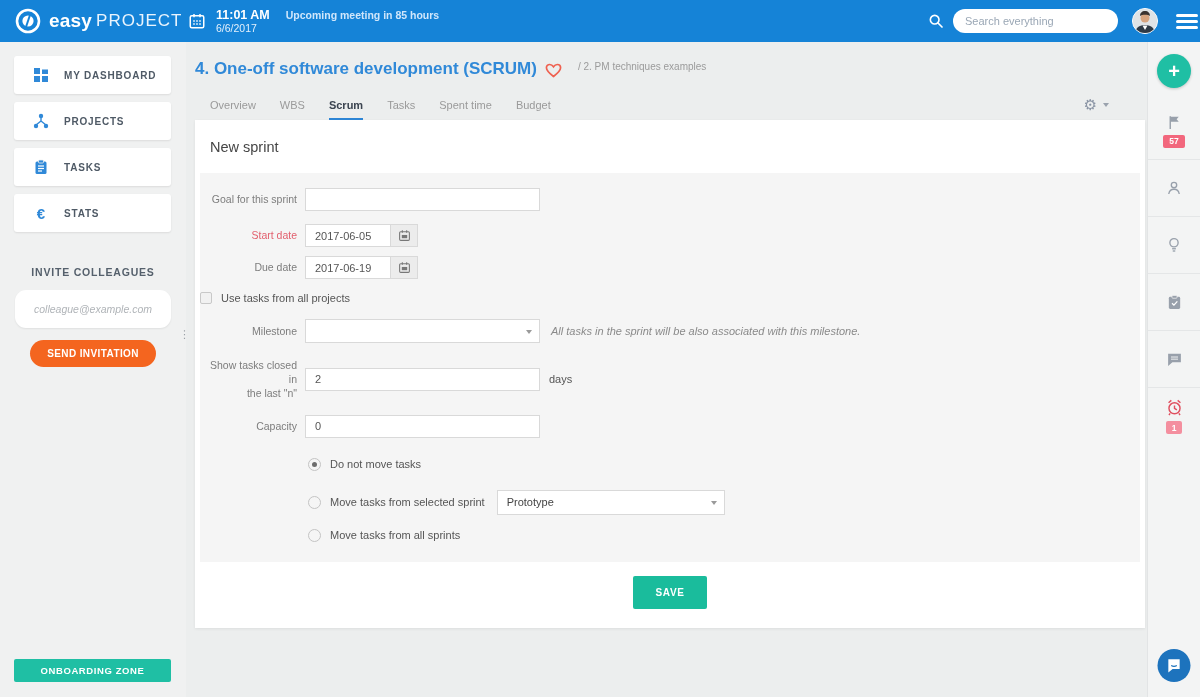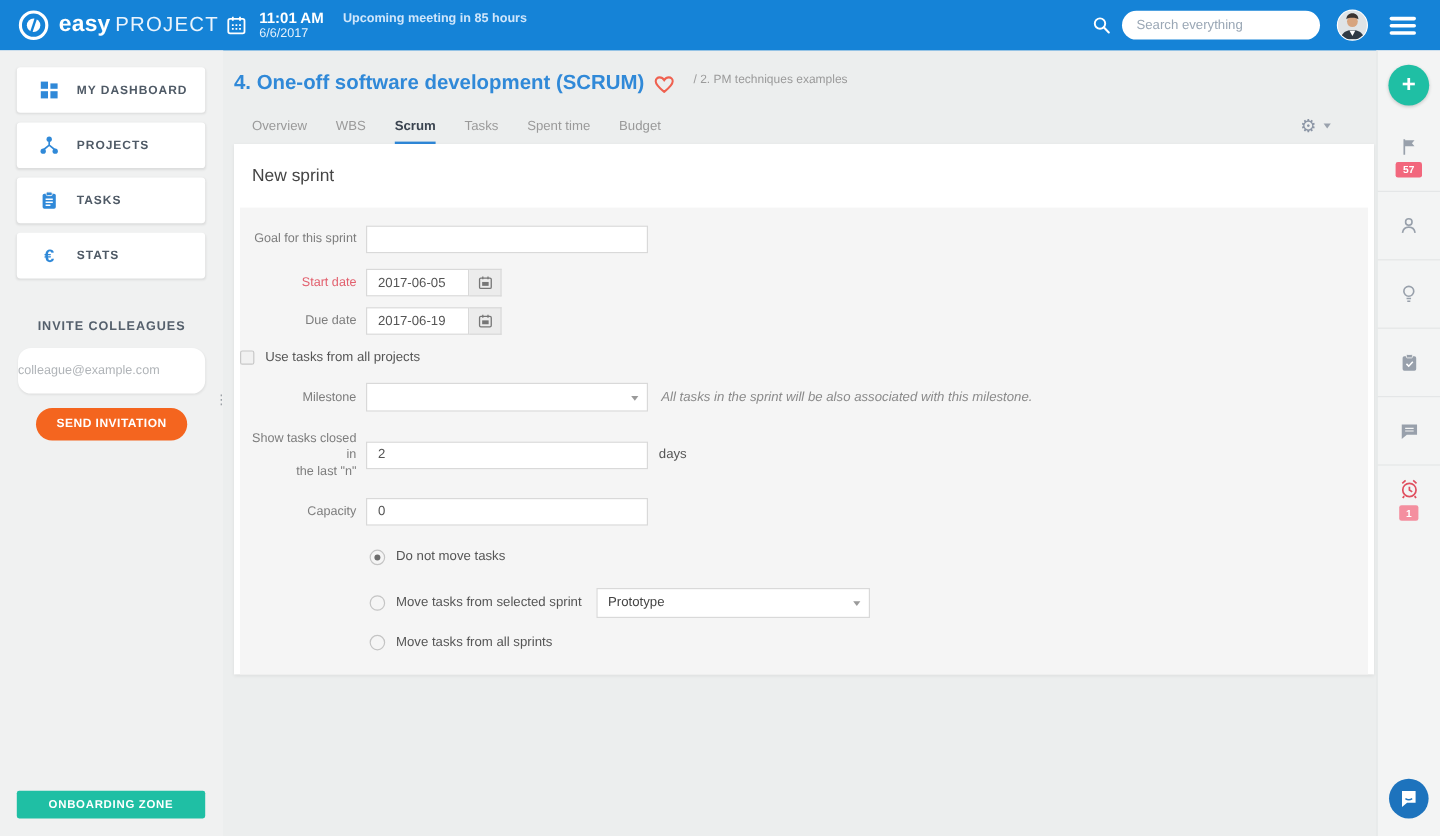--- a/index.html
+++ b/index.html
@@ -9,40 +9,40 @@
   
   #topbar { height:42px; background:#1583d7; display:flex; align-items:center; }
   .logo-wrap { width:186px; display:flex; align-items:center; padding-left:15px; gap:8px; flex-shrink:0; }
   .logo-easy { color:#fff; font-weight:bold; font-size:19px; letter-spacing:.2px; }
   .logo-project { color:#eaf4fd; font-weight:300; font-size:17px; letter-spacing:1px; margin-left:-4px; }
   .topbar-cal { margin-left:2px; }
   .time-block { margin-left:10px; line-height:1.15; }
   .time-main { color:#fff; font-weight:bold; font-size:12.5px; }
   .time-date { color:#e3f0fc; font-size:10.5px; }
   .meeting-note { color:#cfe6fb; font-size:10.5px; font-weight:bold; margin-left:16px; align-self:flex-start; margin-top:9px; }
-  .topbar-right { margin-left:auto; display:flex; align-items:center; padding-right:20px; }
+  .topbar-right { margin-left:auto; display:flex; align-items:center; padding-right:2px; }
   .search-box { display:flex; align-items:center; }
   .search-input { width:165px; height:24px; border:none; border-radius:13px; padding:0 12px; font-size:11px; color:#556; outline:none; margin-left:9px; font-family:"Liberation Sans",sans-serif; }
   .search-input::placeholder { color:#9aa7b5; }
   .avatar { width:26px; height:26px; border-radius:50%; margin-left:14px; overflow:hidden; background:#e8e8e8; border:1px solid #fff; }
   .hamburger { width:22px; margin-left:18px; cursor:pointer; }
   .hamburger div { height:3px; background:#fff; border-radius:2px; margin:3px 0; }
 
   
   #body-row { display:flex; height:655px; position:relative; }
 
   
   #left-sidebar { width:186px; background:#f0f1f1; flex-shrink:0; position:relative; }
   .nav-card { margin:0 15px 8px 14px; height:38px; background:#fff; border-radius:3px; box-shadow:0 1px 2px rgba(0,0,0,.09); display:flex; align-items:center; padding-left:19px; gap:15px; cursor:pointer; }
   .nav-card:first-child { margin-top:14px; }
   .nav-label { font-size:10px; color:#4f5a66; letter-spacing:.8px; font-weight:bold; }
   .euro-icon { color:#3089d8; font-size:15px; font-weight:bold; width:16px; text-align:center; }
   .invite-block { margin-top:34px; text-align:center; }
   .invite-title { font-size:10.5px; color:#55606c; letter-spacing:.8px; font-weight:bold; }
-  .invite-input { display:block; margin:12px auto 0; width:156px; height:38px; border:none; border-radius:11px; background:#fff; box-shadow:0 1px 2px rgba(0,0,0,.07); font-size:10.5px; color:#667; outline:none; font-family:"Liberation Sans",sans-serif; }
+  .invite-input { display:block; margin:12px auto 0; width:156px; height:38px; border:none; border-radius:11px; background:#fff; box-shadow:0 1px 2px rgba(0,0,0,.07); text-align:center; font-size:10.5px; color:#667; outline:none; font-family:"Liberation Sans",sans-serif;font-style:italic; }
   .invite-input::placeholder { color:#b0b4b8; }
   .invite-btn { display:inline-block; margin-top:12px; background:#f4651f; color:#fff; border:none; border-radius:14px; font-size:10px; font-weight:bold; letter-spacing:.4px; padding:8px 17px; cursor:pointer; font-family:"Liberation Sans",sans-serif; }
   .onboarding-btn { position:absolute; bottom:15px; left:14px; width:157px; height:23px; background:#1fbfa4; color:#fff; border:none; border-radius:2px; font-size:9.5px; font-weight:bold; letter-spacing:.6px; cursor:pointer; font-family:"Liberation Sans",sans-serif; }
   .collapse-handle { position:absolute; left:179px; top:290px; color:#9aa0a6; font-size:11px; letter-spacing:0; line-height:4px; cursor:pointer; }
 
   
   #main { flex:1; padding:0 2px 0 9px; }
   .page-head { padding-top:17px; }
   .title-row { display:flex; align-items:center; }
   .page-title { font-size:17px; color:#3089d8; font-weight:bold; }
@@ -286,20 +286,23 @@
             <span class="caret"></span>
           </div>
         </div>
 
         <div class="frow row-radio3 indent">
           <span class="radio" data-checked="false"></span>
           <span class="cklabel">Move tasks from all sprints</span>
         </div>
 
       </div>
+      <div class="card-footer">
+        <button class="save-btn">SAVE</button>
+      </div>
     </div>
   </main>
 
   <aside id="right-rail">
     <button class="plus-btn">+</button>
     <div class="rail-stack">
       <div class="rail-item">
         <svg width="17" height="17" viewBox="0 0 24 24">
           <line x1="6" y1="3" x2="6" y2="21" stroke="#98a0ab" stroke-width="2"></line>
           <path d="M6 4h12l-3 3.5L18 11H6z" fill="#98a0ab"></path>

